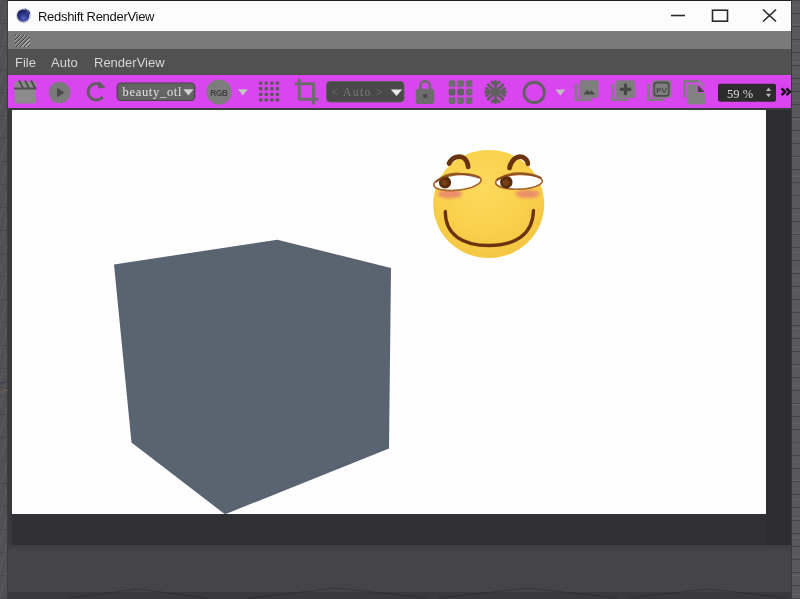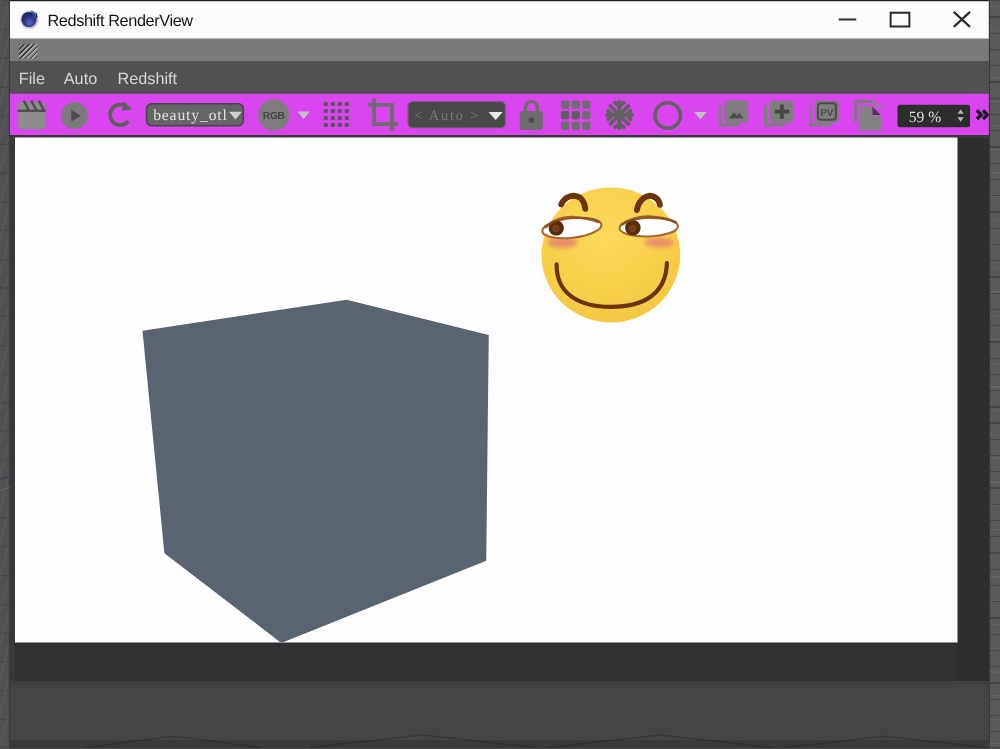--- a/index.html
+++ b/index.html
@@ -66,21 +66,21 @@
     </svg>
   </div>
 
   <div class="abs" id="gripbar">
       <div class="abs" id="grip"></div>
     </div>
 
   <div class="abs" id="menubar">
     <span class="abs menu" style="left:7px">File</span>
     <span class="abs menu" style="left:43px">Auto</span>
-    <span class="abs menu" style="left:86px">Redshift</span>
+    <span class="abs menu" style="left:86px">RenderView</span>
   </div>
 
   <div class="abs" id="toolbar">
     <svg class="abs" style="left:0;top:0" width="783" height="33" viewBox="8 75 783 33">
       <g fill="#8c8c8c">
         <rect x="14.5" y="81.5" width="21.5" height="22" rx="2.5"></rect>
       </g>
       <g stroke="#4f4f50" stroke-width="2">
         <line x1="14" y1="88.5" x2="36.5" y2="88.5"></line>
         <line x1="19" y1="80.5" x2="23" y2="88"></line>

